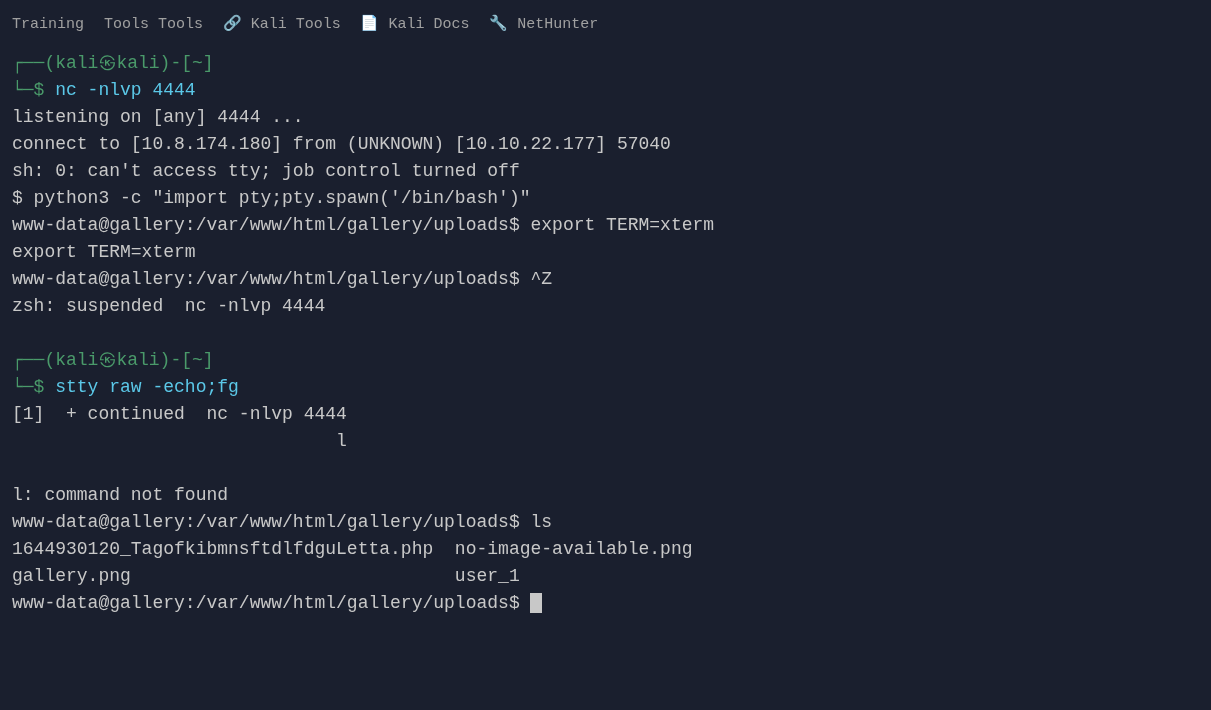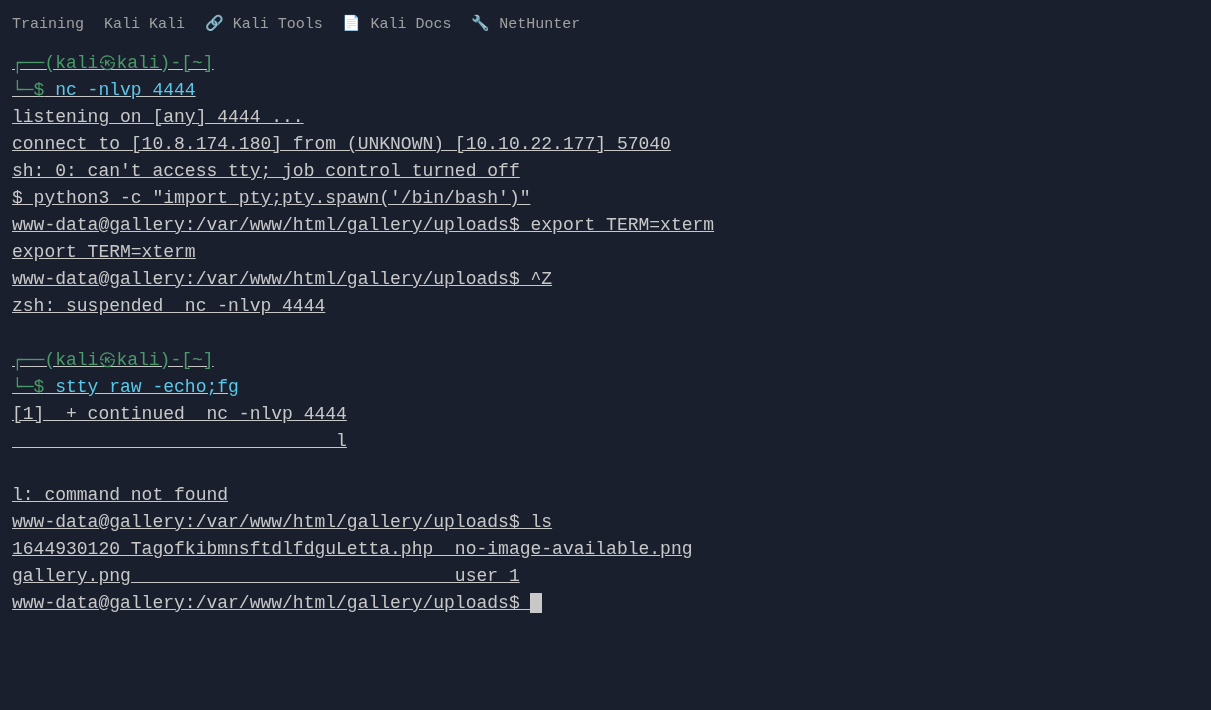--- a/index.html
+++ b/index.html
@@ -58,31 +58,30 @@
     .cyan { color: #5bc8e8; }
     .white { color: #c8c8c8; }
 
     pre {
       font-family: 'Courier New', Courier, monospace;
       font-size: 18px;
       color: #c8c8c8;
       white-space: pre;
       margin: 0;
       line-height: 1.5;
-      text-decoration: underline;
     }
   </style>
 </head>
 <body>
 
 <div class="terminal-container">
 
   <div class="top-bar">
     <span class="top-bar-item">Training</span>
-    <span class="top-bar-item">Kali Kali</span>
+    <span class="top-bar-item">Tools Tools</span>
     <span class="top-bar-item">🔗 <span>Kali Tools</span></span>
     <span class="top-bar-item">📄 <span>Kali Docs</span></span>
     <span class="top-bar-item">🔧 <span>NetHunter</span></span>
   </div>
 
   <div class="terminal-content">
     <pre><span class="green">┌──(kali㉿kali)-[~]</span>
 <span class="green">└─$</span><span class="cyan"> nc -nlvp 4444</span>
 <span class="white">listening on [any] 4444 ...</span>
 <span class="white">connect to [10.8.174.180] from (UNKNOWN) [10.10.22.177] 57040</span>

